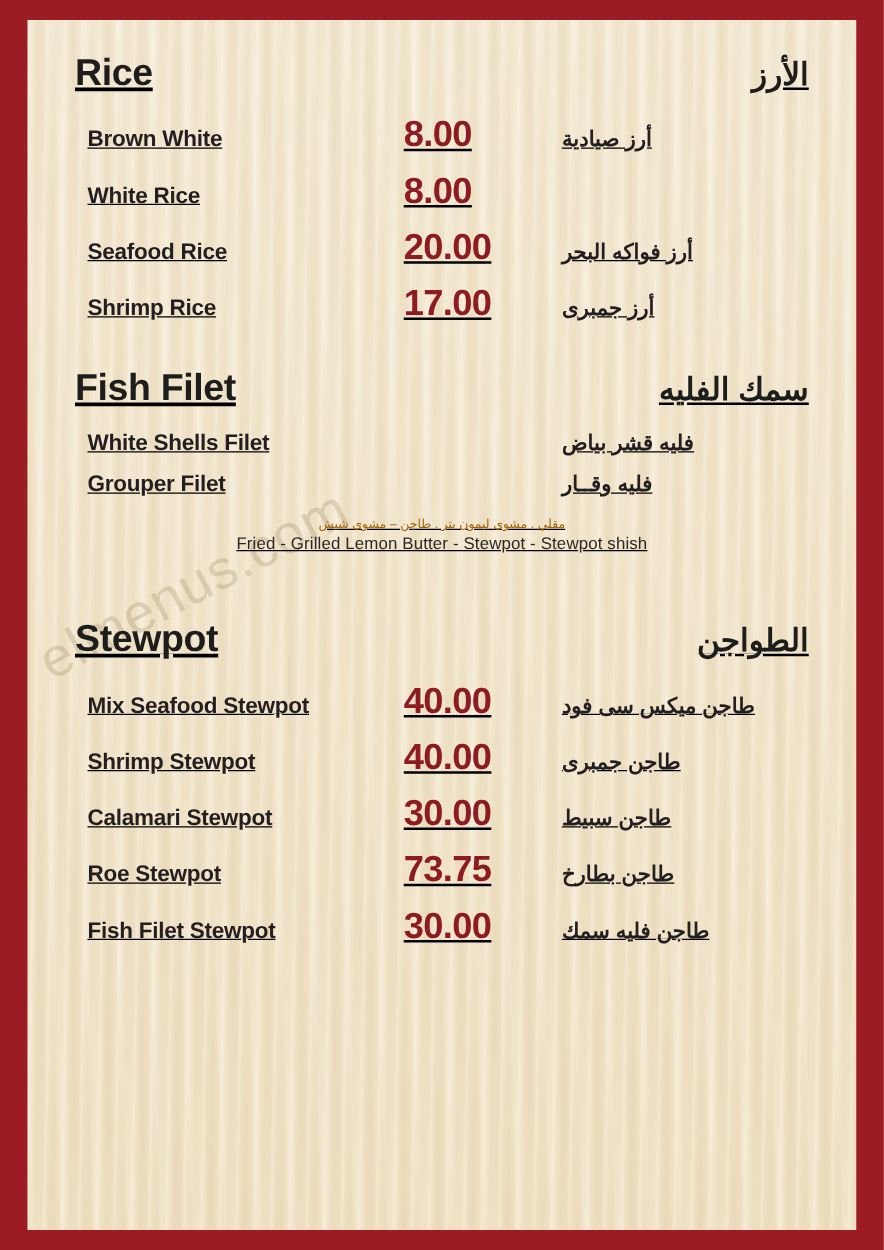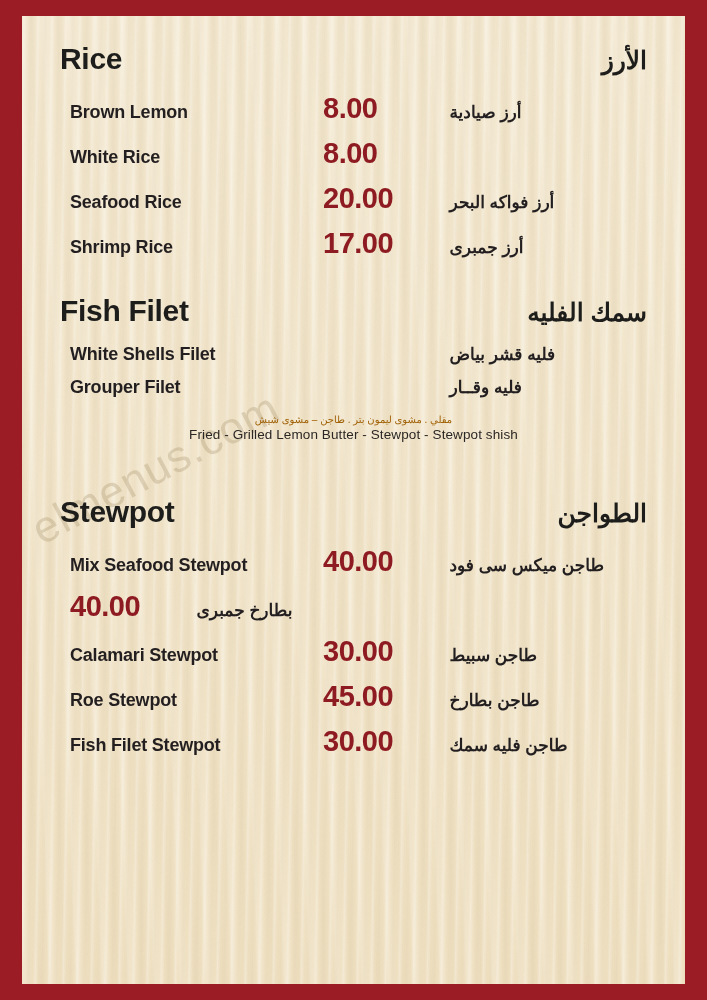--- a/index.html
+++ b/index.html
@@ -57,21 +57,21 @@
     font-size: 44px;
     letter-spacing: 1px;
     white-space: nowrap;
     font-family: "Liberation Sans", sans-serif;
   }
   #content {
     position: relative;
     padding: 26px 34px 0 34px;
     z-index: 3;
   }
-  .section { margin-bottom: 6px; }
+  .section { margin-bottom: 6px; text-decoration: underline; }
   .section-head {
     display: flex;
     align-items: baseline;
     justify-content: space-between;
     margin: 0 0 10px 0;
     padding: 0 4px;
   }
   .section-title-en {
     font-size: 30px;
     font-weight: bold;
@@ -144,21 +144,21 @@
 
   <div id="content">
 
     <div class="section">
       <div class="section-head">
         <div class="section-title-en">Rice</div>
         <div class="section-title-ar">الأرز</div>
       </div>
       <div class="rows">
         <div class="row">
-          <div class="en">Brown Lemon</div>
+          <div class="en">Brown White</div>
           <div class="price">8.00</div>
           <div class="ar">أرز صيادية</div>
         </div>
         <div class="row">
           <div class="en">White Rice</div>
           <div class="price">8.00</div>
         </div>
         <div class="row">
           <div class="en">Seafood Rice</div>
           <div class="price">20.00</div>
@@ -204,31 +204,32 @@
         <div class="section-title-en">Stewpot</div>
         <div class="section-title-ar">الطواجن</div>
       </div>
       <div class="rows">
         <div class="row">
           <div class="en">Mix Seafood Stewpot</div>
           <div class="price">40.00</div>
           <div class="ar">طاجن ميكس سى فود</div>
         </div>
         <div class="row">
+          <div class="en">Shrimp Stewpot</div>
           <div class="price">40.00</div>
-          <div class="ar">بطارخ جمبرى</div>
+          <div class="ar">طاجن جمبرى</div>
         </div>
         <div class="row">
           <div class="en">Calamari Stewpot</div>
           <div class="price">30.00</div>
           <div class="ar">طاجن سبيط</div>
         </div>
         <div class="row">
           <div class="en">Roe Stewpot</div>
-          <div class="price">45.00</div>
+          <div class="price">73.75</div>
           <div class="ar">طاجن بطارخ</div>
         </div>
         <div class="row">
           <div class="en">Fish Filet Stewpot</div>
           <div class="price">30.00</div>
           <div class="ar">طاجن فليه سمك</div>
         </div>
       </div>
     </div>
 

